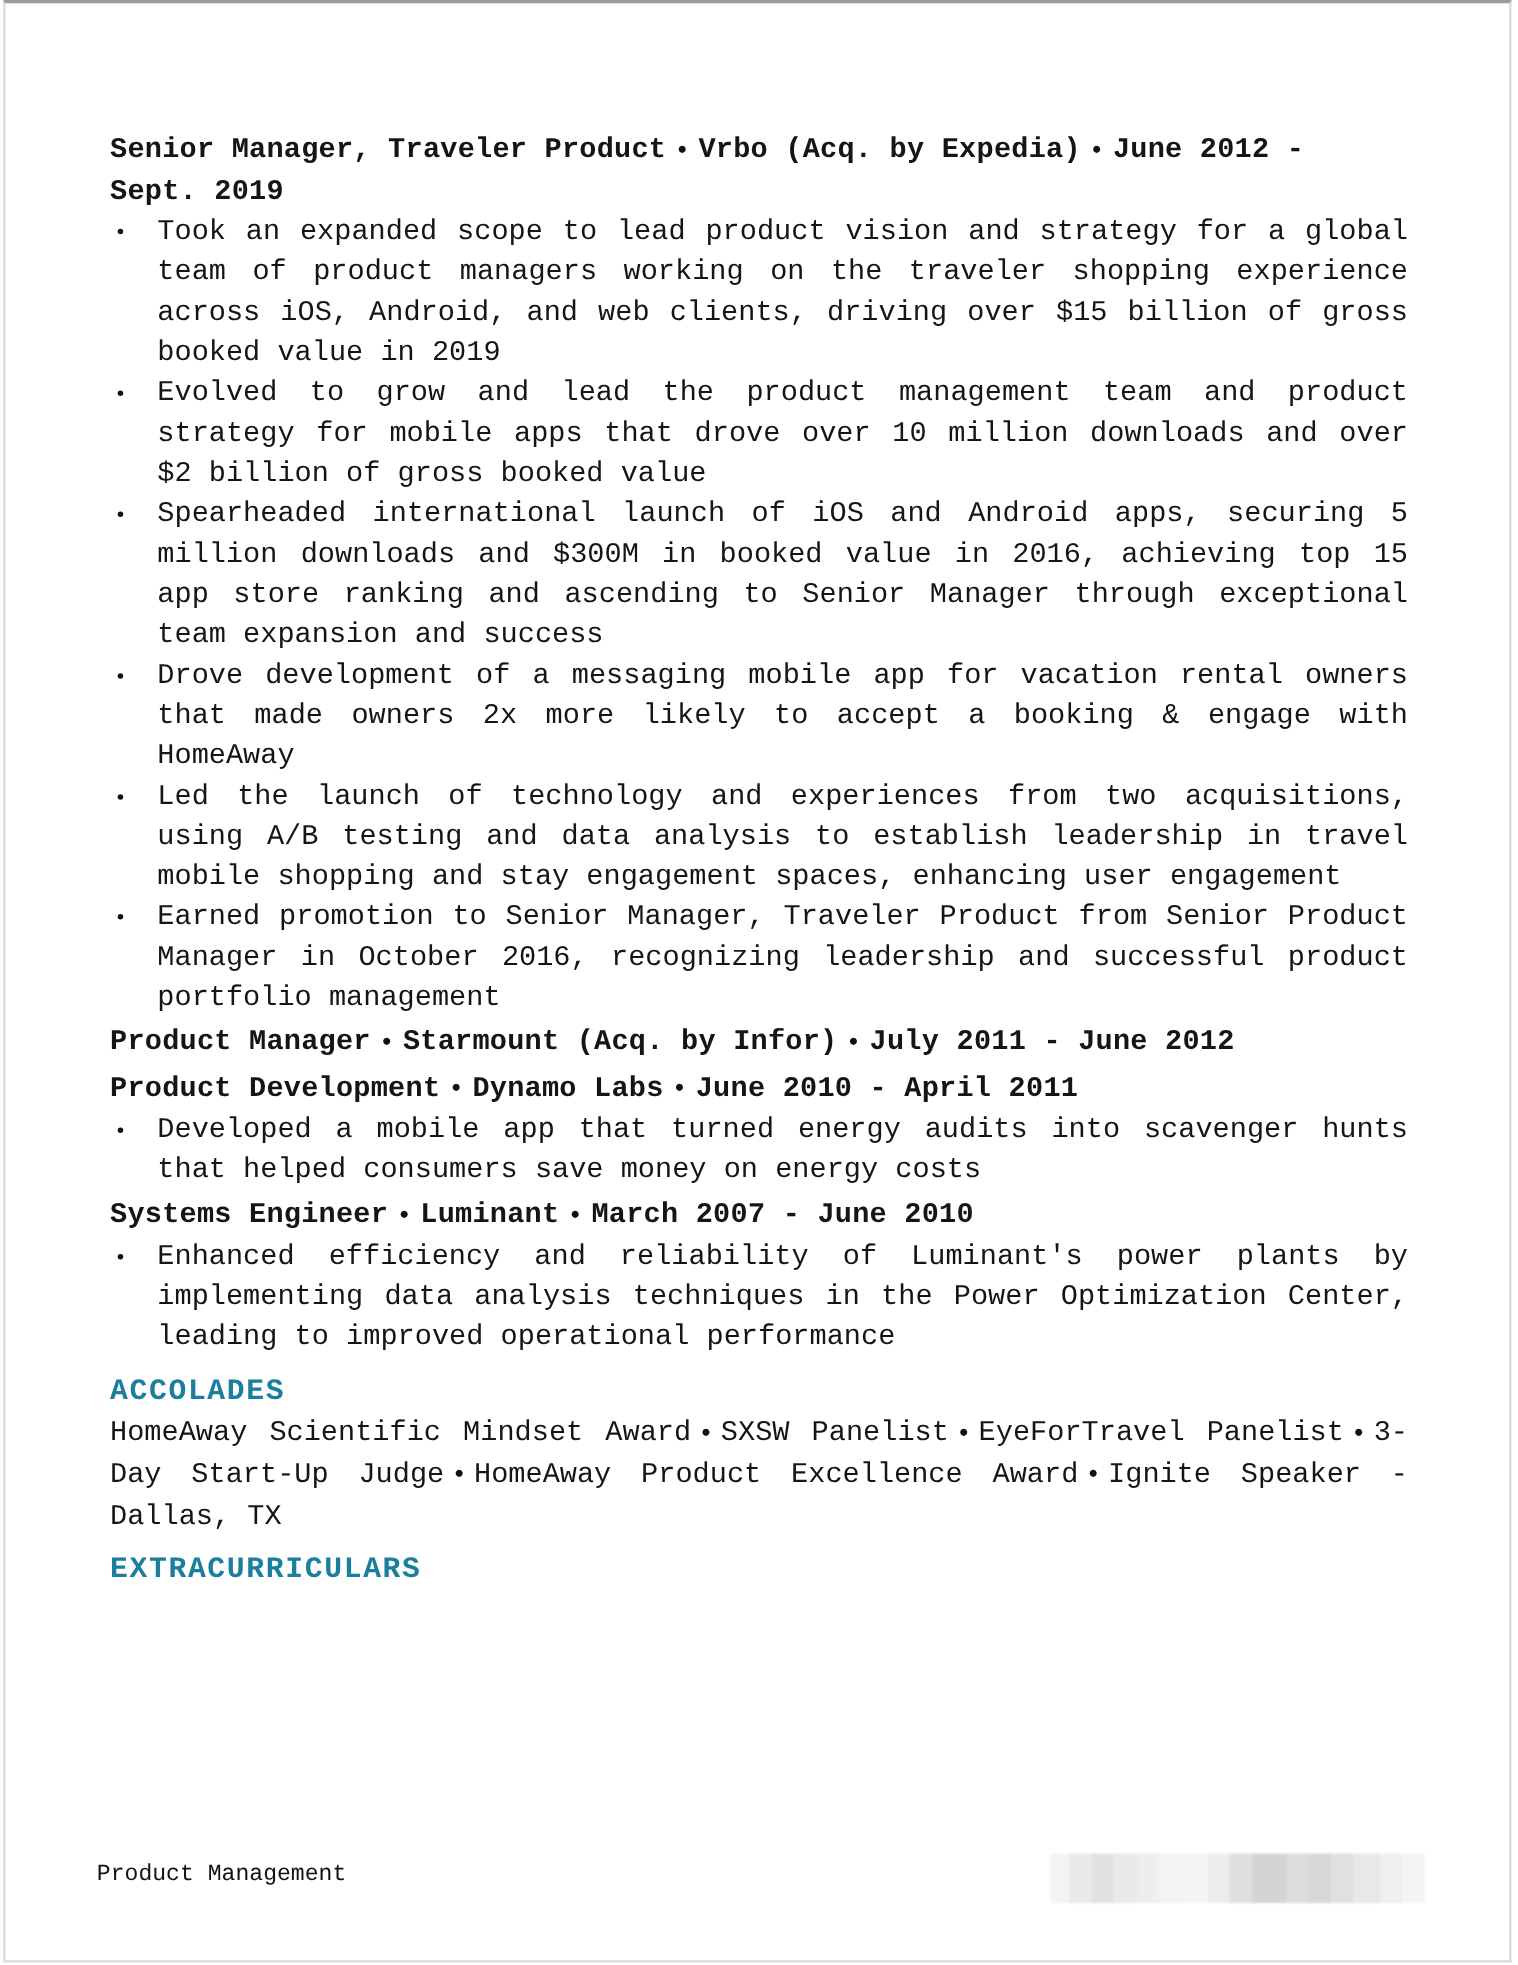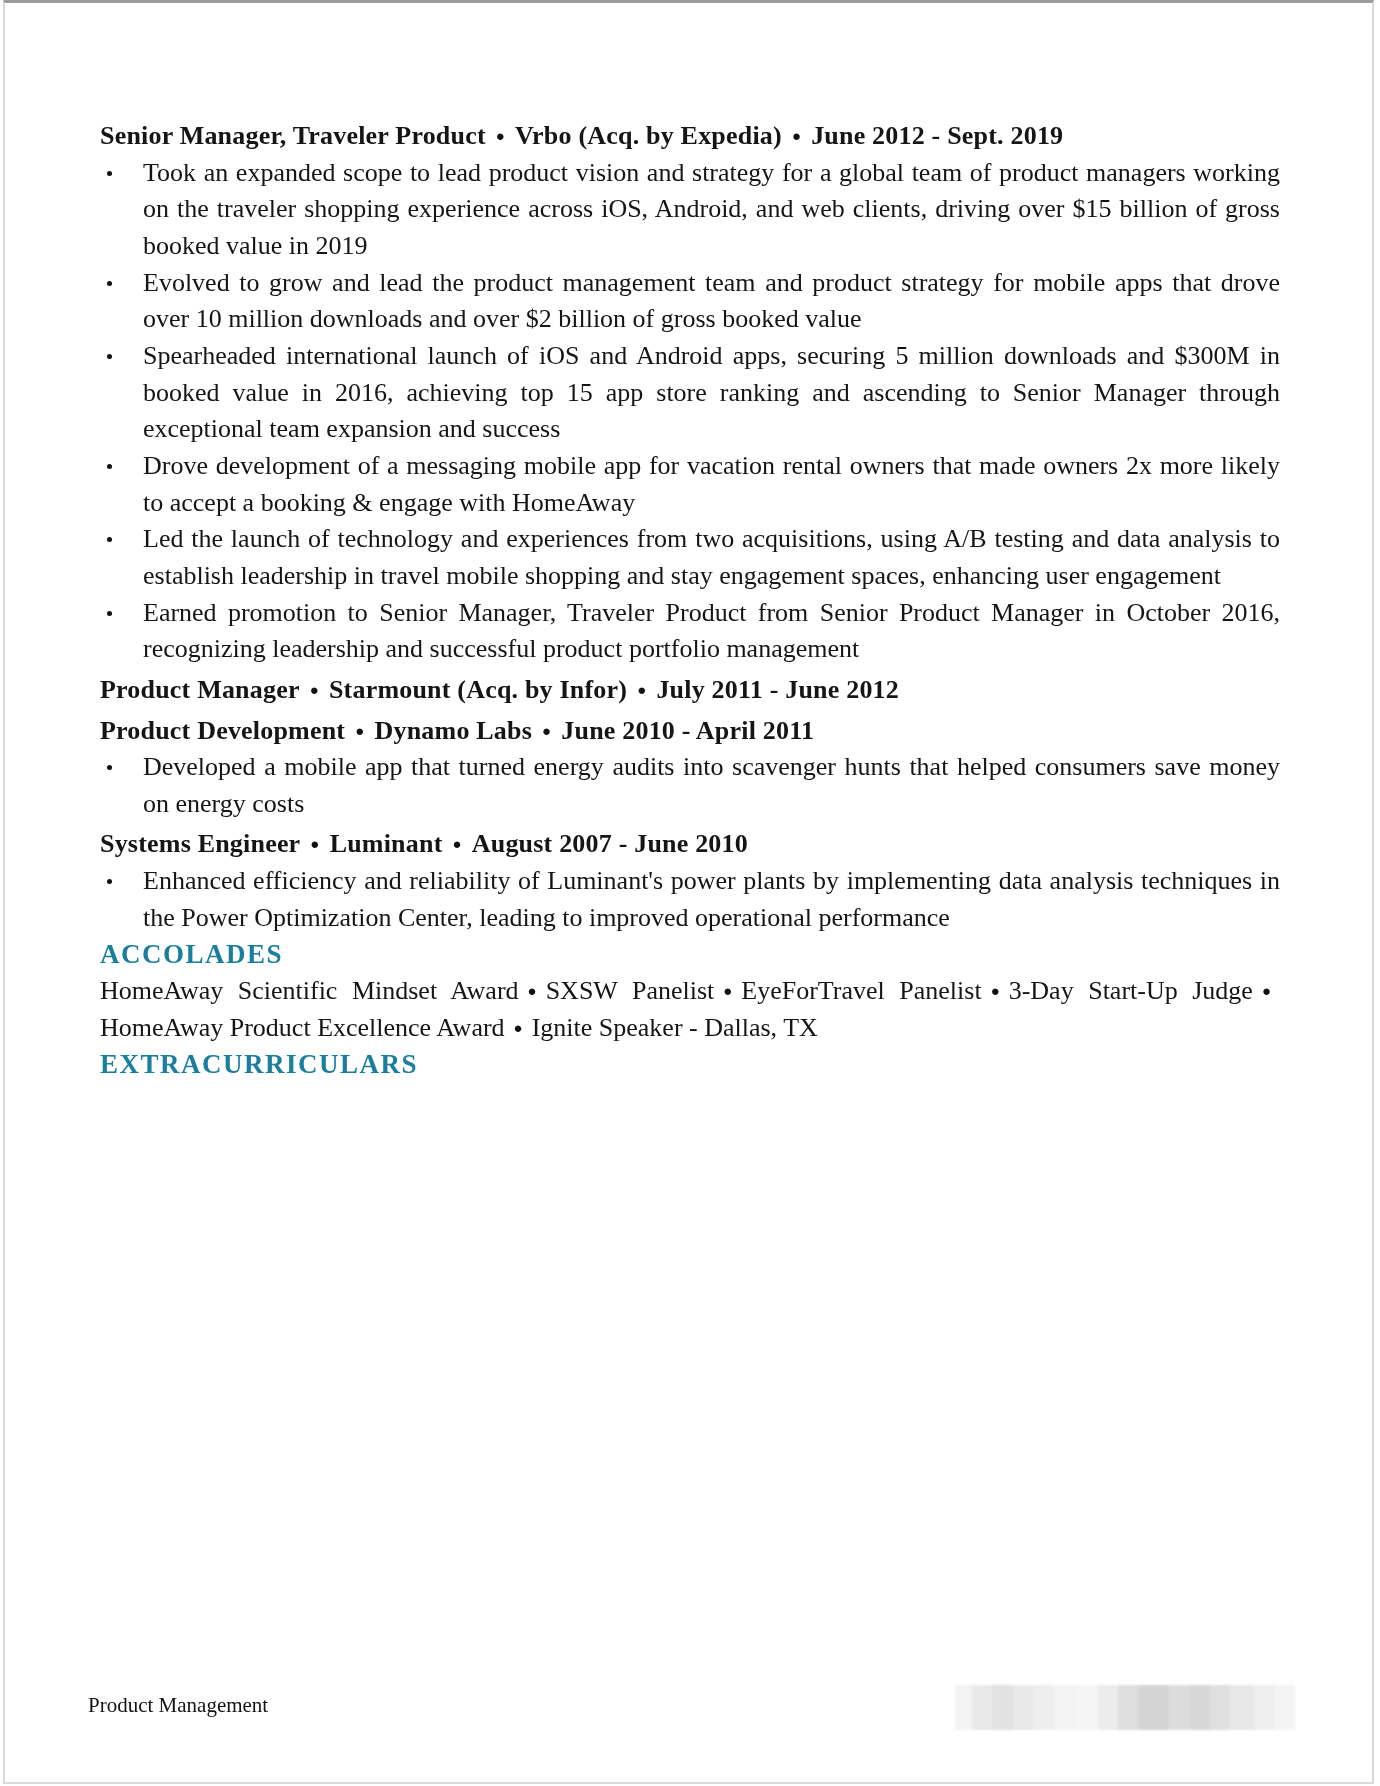--- a/index.html
+++ b/index.html
@@ -1,21 +1,21 @@
 <!DOCTYPE html>
 <html style="--accent: #1A7E9E;"><head>
 <meta charset="utf-8">
 <style>
   html, body { margin: 0; padding: 0; background: #ffffff; }
   .page {
     position: relative;
     width: 1380px;
     height: 1786px;
     background: #ffffff;
-    font-family: Liberation Serif, serif;
+    font-family: Liberation Mono, monospace;
     color: #151515;
     overflow: hidden;
   }
   .page-border {
     position: absolute;
     top: 0; left: 3px; right: 6px; bottom: 2px;
     border-top: 3px solid #9b9b9b;
     border-left: 2px solid #dadada;
     border-right: 2px solid #dadada;
     border-bottom: 2px solid #dadada;
@@ -52,21 +52,21 @@
   ul.bullets li::before {
     content: "";
     position: absolute;
     left: 7px;
     top: 16px;
     width: 5px;
     height: 5px;
     border-radius: 50%;
     background: #111;
   }
-  .section { }
+  .section { margin-top: 14px; }
   .section-heading {
     margin: 0;
     font-size: 27px;
     font-weight: bold;
     letter-spacing: 1.5px;
     color: var(--accent, #1A7E9E);
   }
   .section-body { margin: 0; text-align: justify; }
   .section-body .dot-sep { margin: 0 9px; }
   .footer-label {
@@ -116,21 +116,21 @@
     </div>
 
     <div class="job">
       <h3 class="job-heading"><span>Product Development</span><span class="dot-sep">●</span><span>Dynamo Labs</span><span class="dot-sep">●</span><span>June 2010 - April 2011</span></h3>
       <ul class="bullets">
         <li>Developed a mobile app that turned energy audits into scavenger hunts that helped consumers save money on energy costs</li>
       </ul>
     </div>
 
     <div class="job">
-      <h3 class="job-heading"><span>Systems Engineer</span><span class="dot-sep">●</span><span>Luminant</span><span class="dot-sep">●</span><span>August 2007 - June 2010</span></h3>
+      <h3 class="job-heading"><span>Systems Engineer</span><span class="dot-sep">●</span><span>Luminant</span><span class="dot-sep">●</span><span>March 2007 - June 2010</span></h3>
       <ul class="bullets">
         <li>Enhanced efficiency and reliability of Luminant's power plants by implementing data analysis techniques in the Power Optimization Center, leading to improved operational performance</li>
       </ul>
     </div>
 
     <div class="section">
       <h2 class="section-heading">ACCOLADES</h2>
       <p class="section-body"><span>HomeAway Scientific Mindset Award</span><span class="dot-sep">●</span><span>SXSW Panelist</span><span class="dot-sep">●</span><span>EyeForTravel Panelist</span><span class="dot-sep">●</span><span>3-Day Start-Up Judge</span><span class="dot-sep">●</span><span>HomeAway Product Excellence Award</span><span class="dot-sep">●</span><span>Ignite Speaker - Dallas, TX</span></p>
     </div>
 

